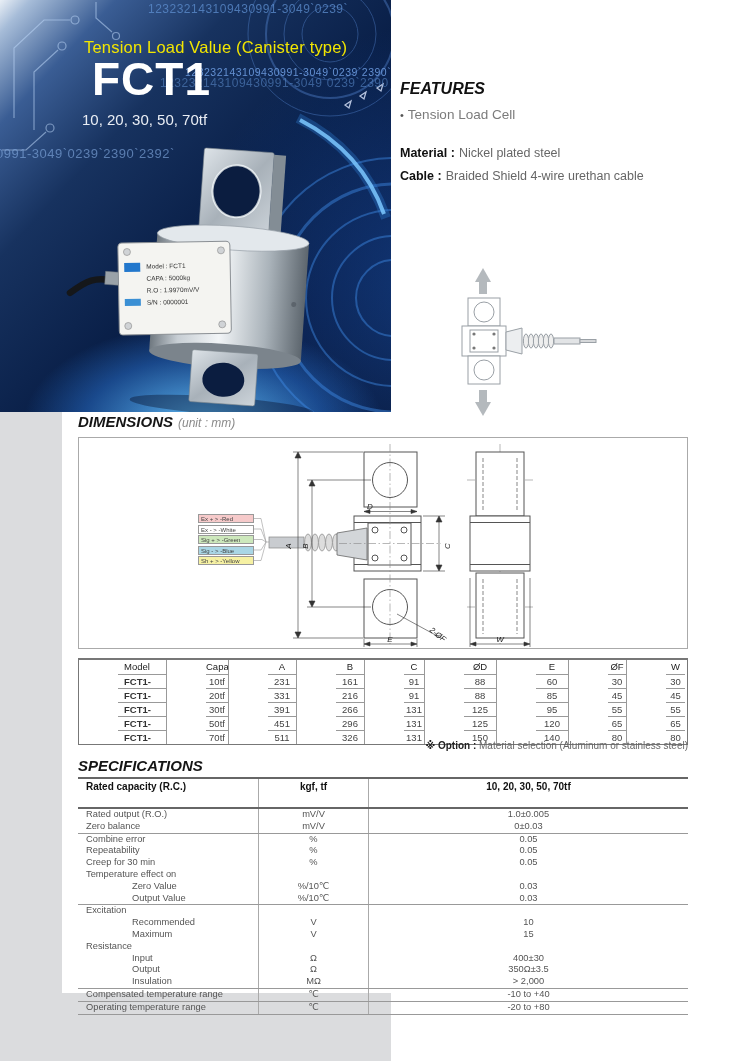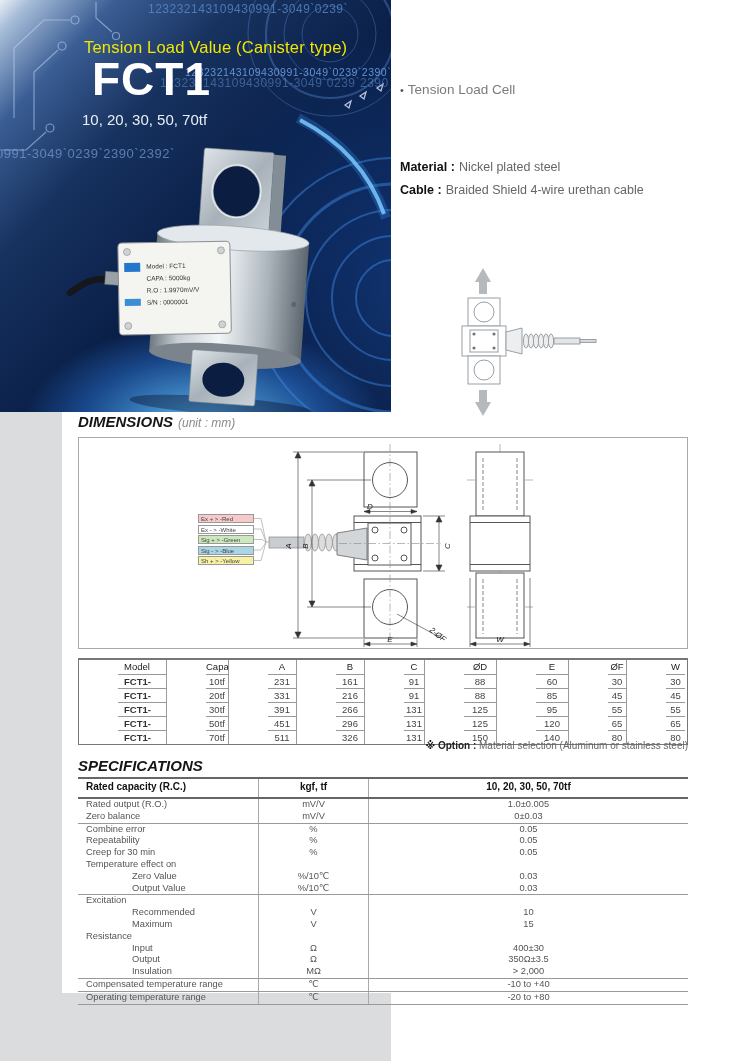--- a/index.html
+++ b/index.html
@@ -24,21 +24,21 @@
   #hero .subtitle{position:absolute;left:84px;top:38px;font-size:16.5px;color:#f2e600;letter-spacing:.2px;}
   #hero .model{position:absolute;left:92px;top:52px;font-size:46px;font-weight:bold;color:#fff;letter-spacing:1px;}
   #hero .caps{position:absolute;left:82px;top:111px;font-size:15px;color:#e9edf4;}
   #hero svg{position:absolute;left:0;top:0;}
 
   
   #features{position:absolute;left:400px;top:80px;width:330px;}
   #features .ftitle{font-size:16px;font-weight:bold;font-style:italic;color:#111;margin-bottom:7px;}
   .feat-item{font-size:13.5px;color:#7b7b7b;line-height:19px;}
   .feat-item .bullet{color:#555;margin-right:4px;font-size:11px;}
-  #matcable{position:absolute;left:400px;top:156px;width:340px;}
+  #matcable{position:absolute;left:400px;top:142px;width:340px;}
   .mc-line{font-size:12.5px;line-height:23px;color:#666;}
   .mc-line b{color:#111;font-weight:bold;margin-right:4px;}
 
   
   .sec-head{position:absolute;left:78px;font-size:15px;font-weight:bold;font-style:italic;color:#151515;}
   .sec-head .unit{font-size:12px;font-weight:normal;color:#8a8a8a;margin-left:5px;}
 
   
   #draw-box{position:absolute;left:78px;top:437px;width:610px;height:212px;background:#fff;
             border:1px solid #aaa;box-sizing:border-box;}
@@ -61,21 +61,21 @@
   #option-note{position:absolute;right:62px;top:740px;font-size:10px;color:#666;}
   #option-note b{color:#222;}
 
   
   #spec-table{position:absolute;left:78px;top:777px;width:610px;border-top:2px solid #666;box-sizing:border-box;}
   .str{display:grid;grid-template-columns:180px 110px 320px;}
   .stc{font-size:9.3px;height:11.8px;line-height:11.8px;color:#555;overflow:hidden;}
   .stc.p{padding-left:8px;text-align:left;}
   .stc.p.ind{padding-left:54px;}
   .stc.u,.stc.v{text-align:center;border-left:1px solid #aaa;}
-  .str.sth .stc{height:18px;line-height:15px;font-weight:bold;color:#111;font-size:10px;}
+  .str.sth .stc{height:28px;line-height:15px;font-weight:bold;color:#111;font-size:10px;}
   .str.sth{border-bottom:2px solid #666;}
   .str.sep{border-bottom:1px solid #999;}
 
   
   .thin{stroke:#555;stroke-width:1;fill:none;}
 </style>
 </head>
 <body>
 <div id="page">
 
@@ -171,20 +171,21 @@
   <div class="num n-top">123232143109430991-3049`0239`</div>
   <div class="num n-mid1">123232143109430991-3049`0239`2390`2</div>
   <div class="num n-mid2">123232143109430991-3049`0239`2390</div>
   <div class="num n-left">0991-3049`0239`2390`2392`</div>
   <div class="subtitle">Tension Load Value (Canister type)</div>
   <div class="model">FCT1</div>
   <div class="caps">10, 20, 30, 50, 70tf</div>
 </div>
 
 <div id="features">
+  <div class="ftitle">FEATURES</div>
   <div class="feat-item"><span class="bullet">•</span><span>Tension Load Cell</span></div>
 </div>
 <div id="matcable">
   <div class="mc-line"><b>Material :</b><span>Nickel plated steel</span></div>
   <div class="mc-line"><b>Cable :</b><span>Braided Shield 4-wire urethan cable</span></div>
 </div>
 
 <svg width="210" height="165" viewBox="0 0 210 165" style="position:absolute;left:410px;top:260px;">
   <g fill="#b4b9bd">
     <polygon points="65,22 81,22 73,8"></polygon>

